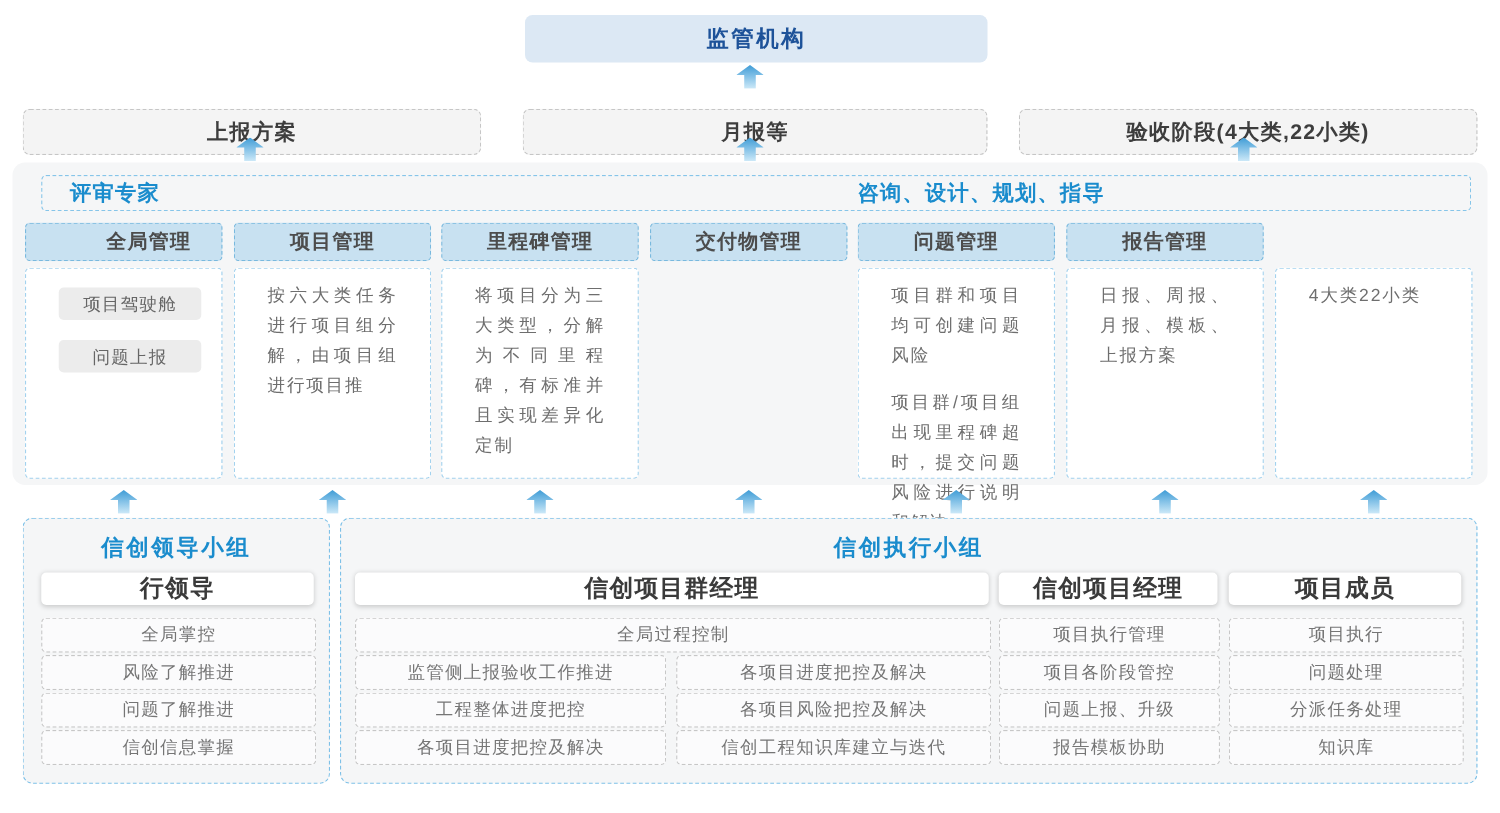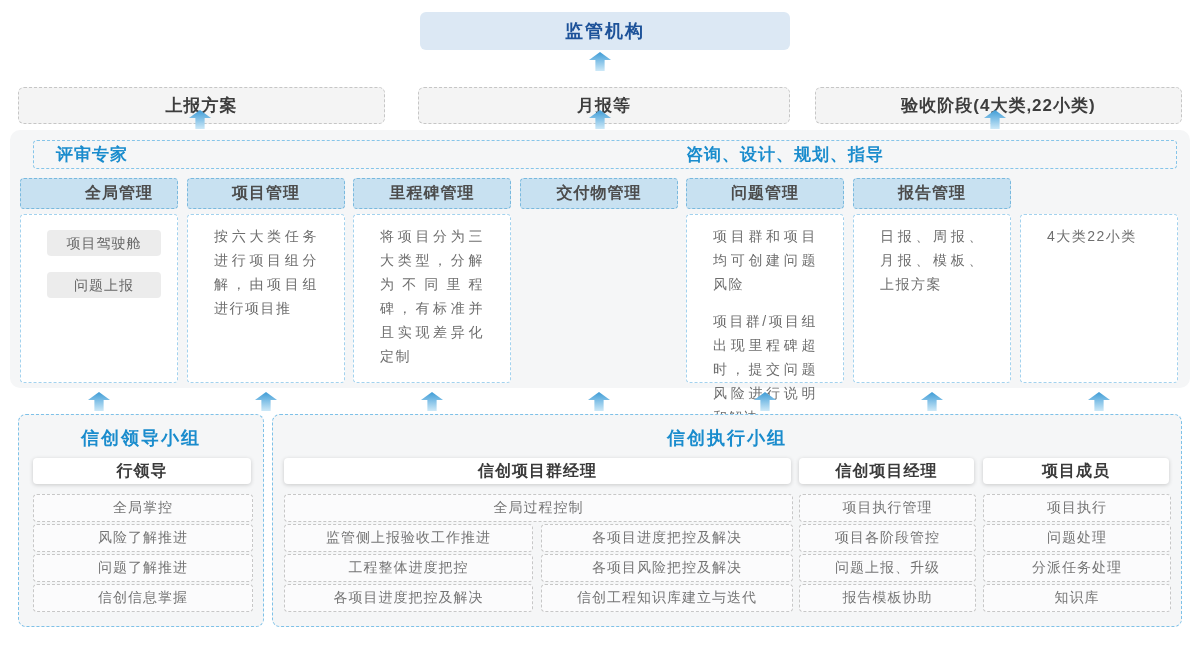--- a/index.html
+++ b/index.html
@@ -35,21 +35,21 @@
   .col-body p{margin:0 0 13px 0;}
   .chip{margin:6px auto 16px auto;width:114px;height:26px;background:#ececec;border-radius:4px;
     color:#666;font-size:14px;letter-spacing:1px;}
   .chip.second{margin-top:0;}
 
   
   .group-panel{top:414px;height:213px;background:#f5f6f7;border:1px dashed #7ec1e8;border-radius:8px;}
   .panel-title{position:absolute;left:0;right:0;top:9px;height:28px;line-height:28px;text-align:center;
     color:#1a8ccd;font-size:18px;font-weight:bold;letter-spacing:2px;}
   .role-bar{position:absolute;top:0;height:26px;background:#ffffff;border-radius:4px;
-    box-shadow:0 1px 4px rgba(0,0,0,0.18);color:#3a3a3a;font-size:16px;font-weight:bold;
+    box-shadow:0 1px 4px rgba(0,0,0,0.18);color:#3a3a3a;font-size:19px;font-weight:bold;
     letter-spacing:1px;display:flex;align-items:center;justify-content:center;}
   .duty{position:absolute;height:26px;background:#fbfbfc;border:1px dashed #c7c7c7;border-radius:4px;
     color:#757575;font-size:14px;letter-spacing:1px;display:flex;align-items:center;justify-content:center;
     white-space:nowrap;}
   .r1{top:36px;} .r2{top:66px;} .r3{top:96px;} .r4{top:126px;}
 </style>
 </head>
 <body>
 
 <div class="abs center-txt regulator">监管机构</div>

